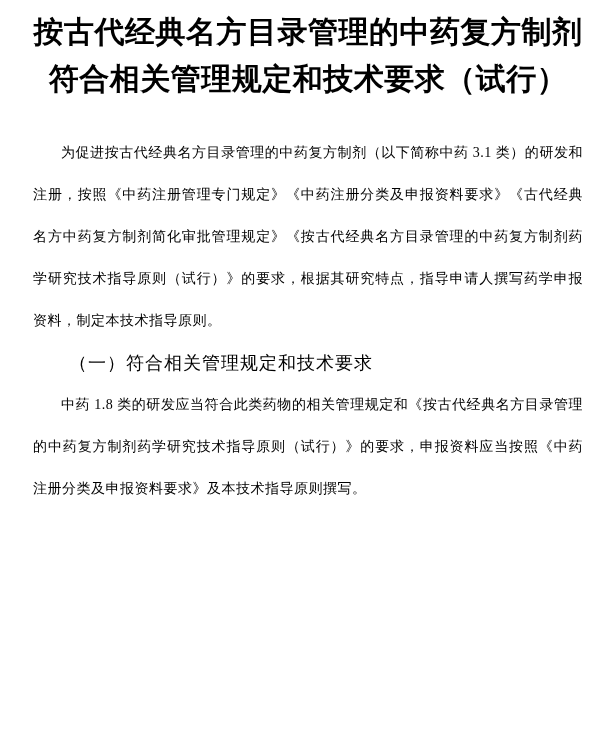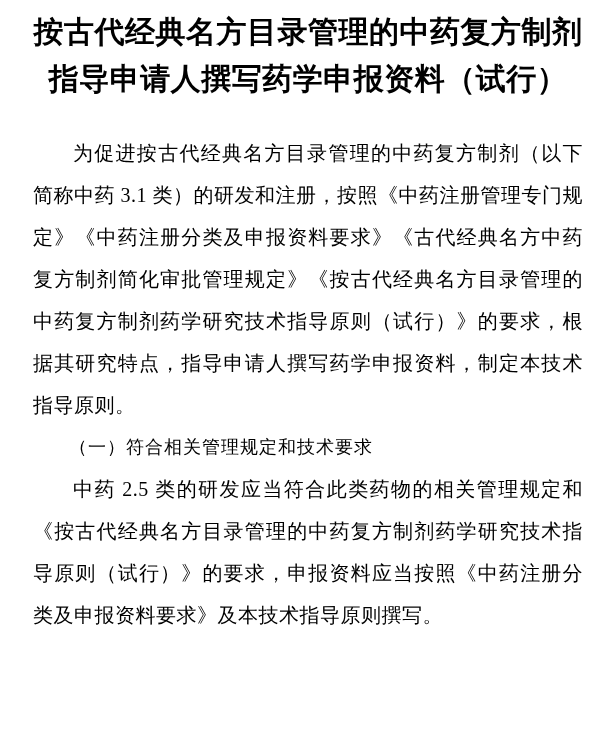--- a/index.html
+++ b/index.html
@@ -46,43 +46,43 @@
   .subheading {
     margin: 0;
     font-size: 18px;
     line-height: 42px;
     font-weight: normal;
     text-indent: 2em;
     letter-spacing: 1px;
   }
   .para {
     margin: 0;
-    font-size: 20px;
+    font-size: 14px;
     line-height: 42px;
     text-align: justify;
     text-justify: inter-ideograph;
     text-indent: 2em;
     letter-spacing: 0.5px;
   }
 </style>
 </head>
 <body>
 
 <div class="page">
 
   <h1 class="doc-title">
     <span class="title-line">按古代经典名方目录管理的中药复方制剂</span>
-    <span class="title-line">指导申请人撰写药学申报资料（试行）</span>
+    <span class="title-line">符合相关管理规定和技术要求（试行）</span>
   </h1>
 
   <div class="doc-body">
 
 
     <p class="para">为促进按古代经典名方目录管理的中药复方制剂（以下简称中药 3.1 类）的研发和注册，按照《中药注册管理专门规定》《中药注册分类及申报资料要求》《古代经典名方中药复方制剂简化审批管理规定》《按古代经典名方目录管理的中药复方制剂药学研究技术指导原则（试行）》的要求，根据其研究特点，指导申请人撰写药学申报资料，制定本技术指导原则。</p>
 
 
     <h3 class="subheading">（一）符合相关管理规定和技术要求</h3>
 
-    <p class="para">中药 2.5 类的研发应当符合此类药物的相关管理规定和《按古代经典名方目录管理的中药复方制剂药学研究技术指导原则（试行）》的要求，申报资料应当按照《中药注册分类及申报资料要求》及本技术指导原则撰写。</p>
+    <p class="para">中药 1.8 类的研发应当符合此类药物的相关管理规定和《按古代经典名方目录管理的中药复方制剂药学研究技术指导原则（试行）》的要求，申报资料应当按照《中药注册分类及申报资料要求》及本技术指导原则撰写。</p>
 
   </div>
 
 </div>
 
 </body></html>

